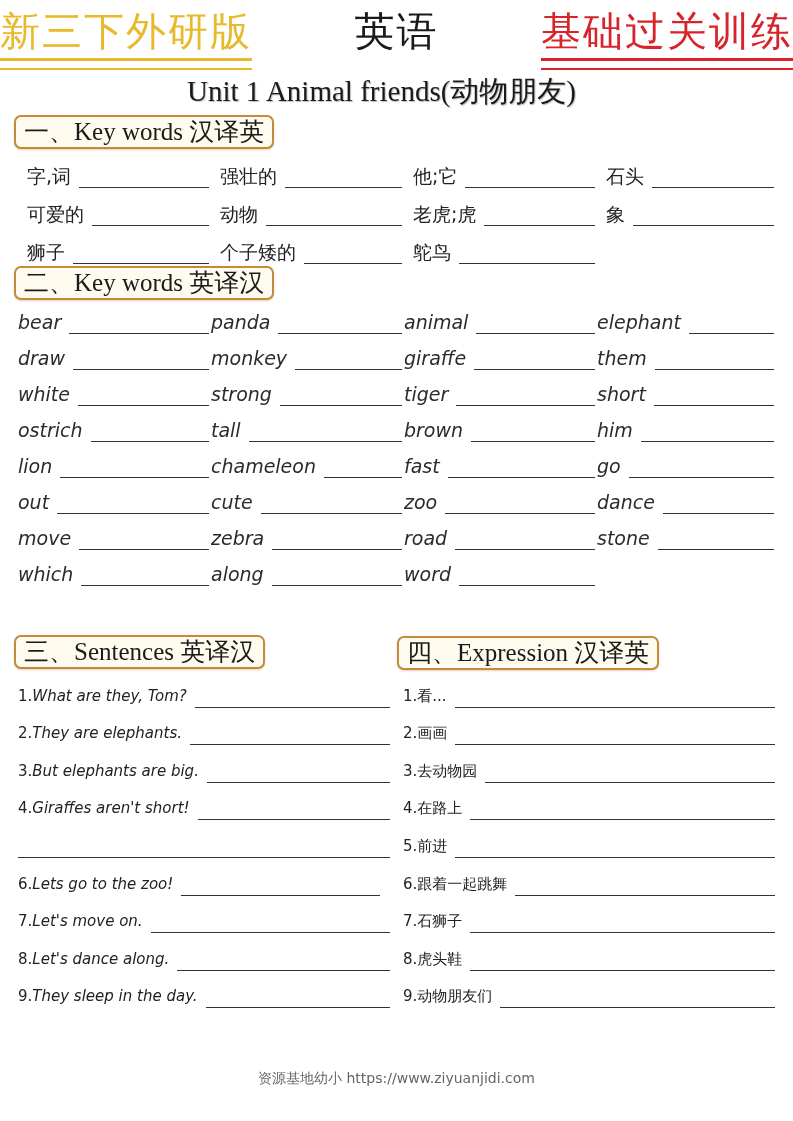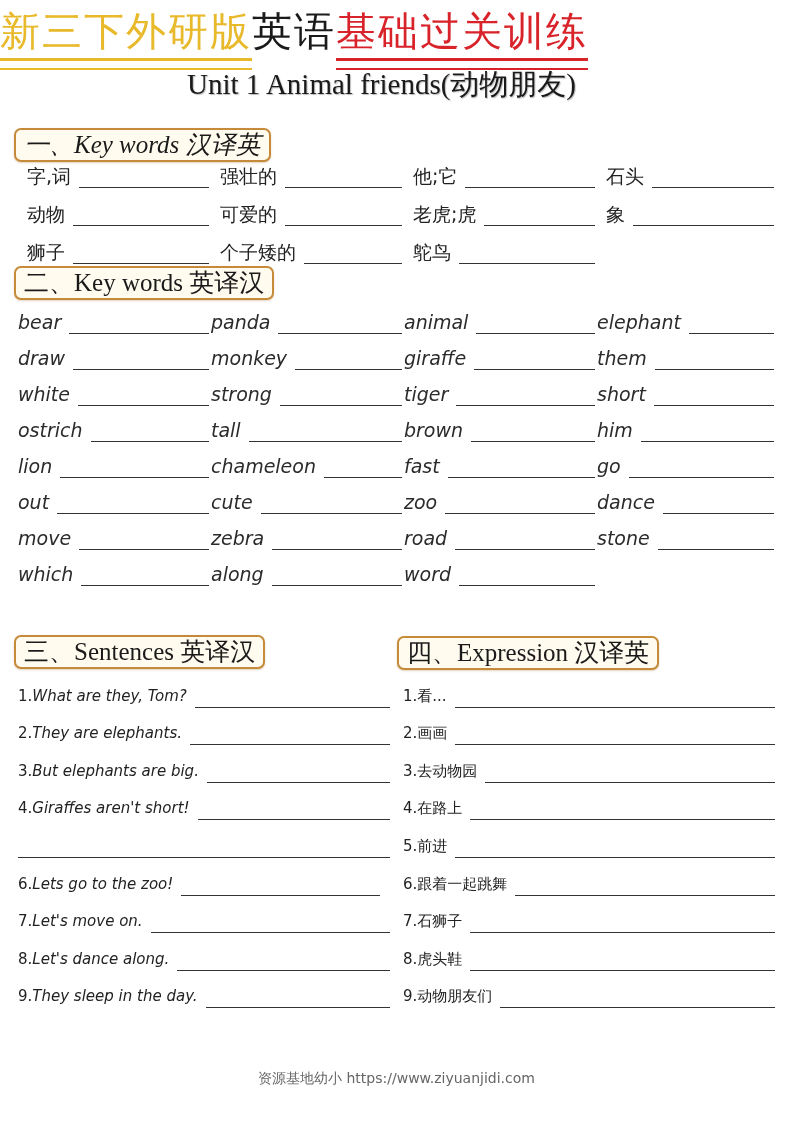--- a/index.html
+++ b/index.html
@@ -1,28 +1,28 @@
 <!DOCTYPE html>
 <html><head>
 <meta charset="utf-8">
 <style>
   * { box-sizing: border-box; margin: 0; padding: 0; }
   html, body { width: 793px; height: 1121px; background: #ffffff; overflow: hidden; }
   body { position: relative; font-family: "DejaVu Sans", sans-serif; color: #222; }
 
-  .title-row { position: absolute; left: 0; top: 4px; width: 793px; height: 62px; display: flex; justify-content: flex-start; align-items: flex-start; }
+  .title-row { position: absolute; left: 0; top: 4px; width: 793px; height: 62px; display: flex; justify-content: space-between; align-items: flex-start; }
   .title-part { font-family: "DejaVu Serif", serif; font-size: 40px; line-height: 54px; letter-spacing: 2px; position: relative; white-space: nowrap; }
   .title-yellow { color: #e8b92a; }
   .title-black { color: #1a1a1a; }
   .title-red { color: #d9232a; }
   .title-yellow::after, .title-red::after { content: ""; position: absolute; left: 0; right: 0; top: 54px; height: 7px; border-top: 3px solid; border-bottom: 2px solid; }
   .title-yellow::after { border-color: #e8b92a; }
   .title-red::after { border-color: #d9232a; }
 
-  .subtitle { position: absolute; left: 0; top: 64px; width: 763px; text-align: center; font-family: "Liberation Serif", serif; font-size: 29px; line-height: 40px; color: #1a1a1a; text-shadow: 1px 1px 1px #bbb; }
+  .subtitle { position: absolute; left: 0; top: 71px; width: 763px; text-align: center; font-family: "Liberation Serif", serif; font-size: 29px; line-height: 40px; color: #1a1a1a; text-shadow: 1px 1px 1px #bbb; }
 
   .sec-head { position: absolute; height: 34px; border: 2px solid #c58a3a; border-radius: 7px; background: #fffbee; font-family: "Liberation Serif", serif; font-size: 25px; line-height: 30px; padding: 0 8px; color: #1a1a1a; white-space: nowrap; box-shadow: 0 1px 2px rgba(160,110,40,0.3); }
 
   .grid4 { position: absolute; left: 18px; width: 758px; display: grid; grid-template-columns: 193px 193px 193px 179px; }
   .cell { display: flex; align-items: flex-end; height: 38px; font-size: 19px; white-space: nowrap; }
   .cell .lbl { padding-right: 8px; line-height: 24px; }
   .cell .blank { flex: 1; border-bottom: 1.6px solid #333; height: 18px; margin-right: 2px; }
   .grid4.en .cell { height: 36px; }
   .grid4.en .lbl { font-family: "DejaVu Sans", sans-serif; font-style: italic; font-size: 19px; color: #2b2b2b; }
   .grid4.cn .lbl { font-size: 19px; color: #222; margin-left: 9px; }
@@ -40,44 +40,44 @@
 </head>
 <body>
 
 <div class="title-row">
   <span class="title-part title-yellow">新三下外研版</span>
   <span class="title-part title-black">英语</span>
   <span class="title-part title-red">基础过关训练</span>
 </div>
 <div class="subtitle">Unit 1 Animal friends(动物朋友)</div>
 
-<div class="sec-head" style="left:14px; top:128px;font-style:italic;">一、Key words 汉译英</div>
+<div class="sec-head" style="left:14px; top:115px;">一、Key words 汉译英</div>
 <div class="grid4 cn" style="top:150px;">
   <div class="cell">
       <span class="lbl">字,词</span>
       <span class="blank"></span>
     </div>
   <div class="cell">
       <span class="lbl">强壮的</span>
       <span class="blank"></span>
     </div>
   <div class="cell">
       <span class="lbl">他;它</span>
       <span class="blank"></span>
     </div>
   <div class="cell">
       <span class="lbl">石头</span>
       <span class="blank"></span>
     </div>
   <div class="cell">
+      <span class="lbl">可爱的</span>
+      <span class="blank"></span>
+    </div>
+  <div class="cell">
       <span class="lbl">动物</span>
-      <span class="blank"></span>
-    </div>
-  <div class="cell">
-      <span class="lbl">可爱的</span>
       <span class="blank"></span>
     </div>
   <div class="cell">
       <span class="lbl">老虎;虎</span>
       <span class="blank"></span>
     </div>
   <div class="cell">
       <span class="lbl">象</span>
       <span class="blank"></span>
     </div>

